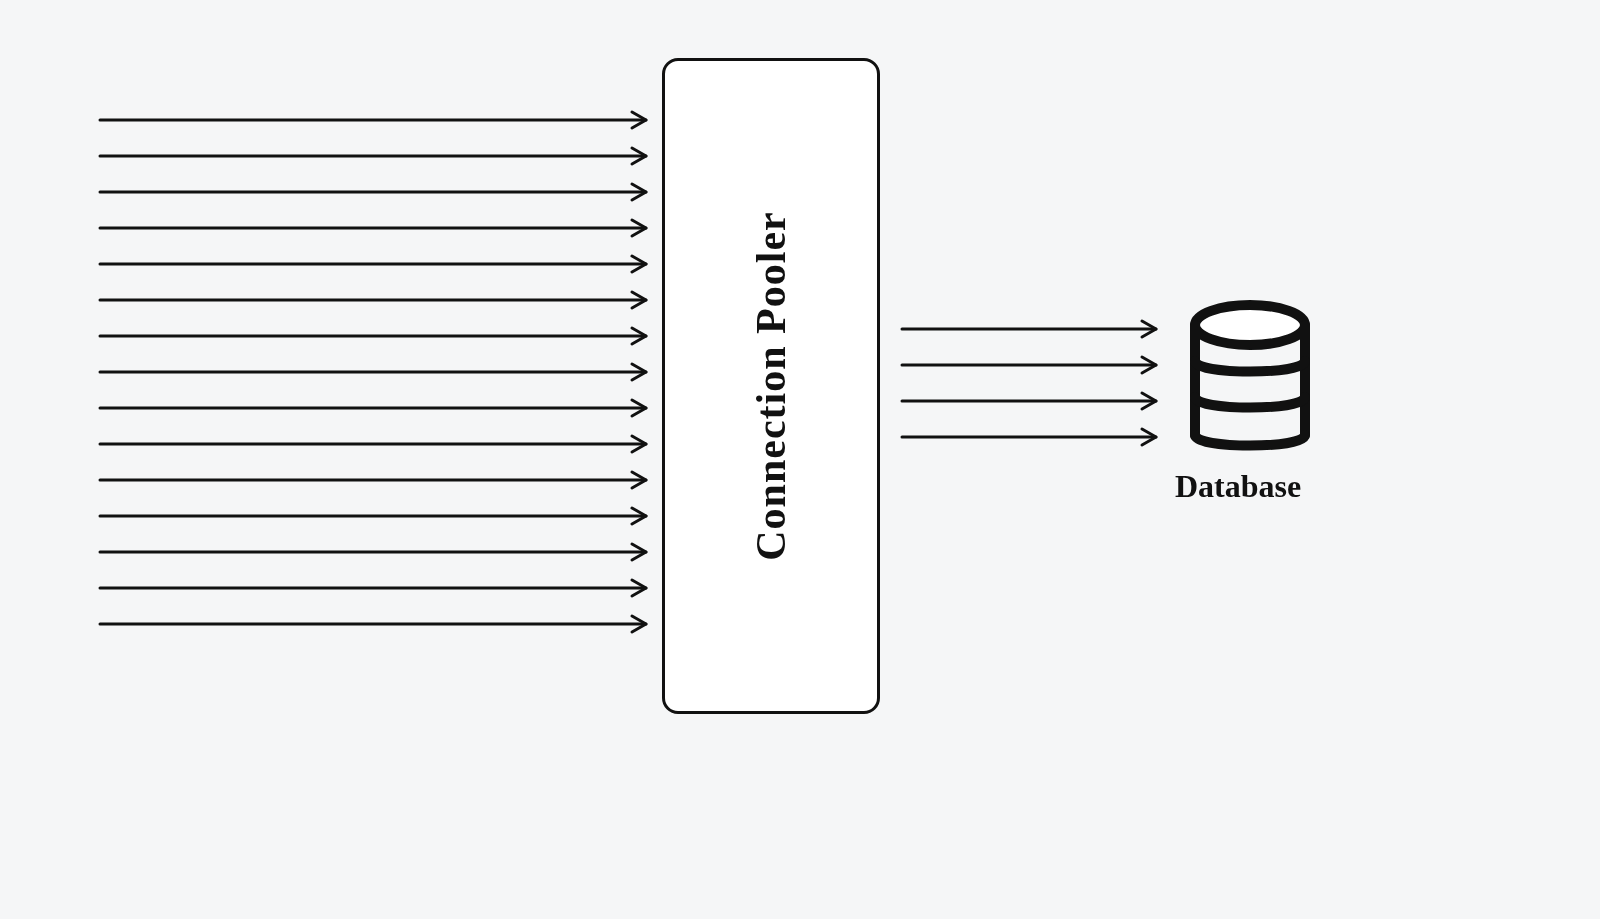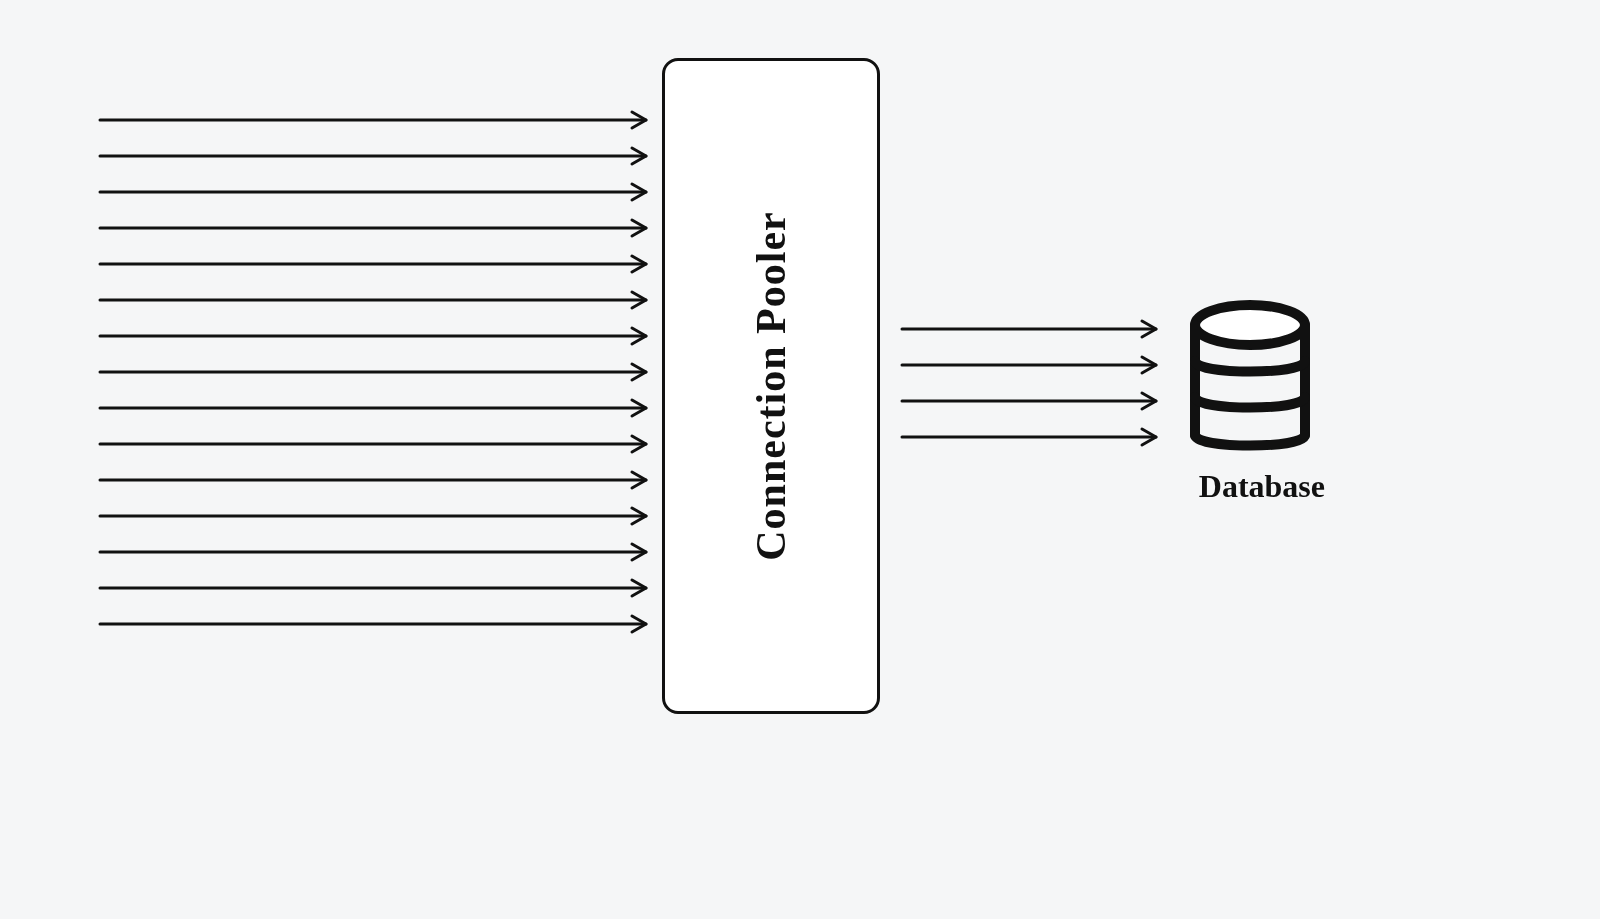--- a/index.html
+++ b/index.html
@@ -48,21 +48,21 @@
       font-weight: bold;
       white-space: nowrap;
       color: #111;
       letter-spacing: 1px;
     }
     .db-label {
       position: absolute;
       left: 1175px;
       top: 468px;
       width: 150px;
-      text-align: right;
+      text-align: left;
       font-size: 32px;
       font-weight: bold;
       color: #111;
     }
     .db-icon {
       position: absolute;
       left: 1185px;
       top: 300px;
       width: 130px;
       height: 160px;

